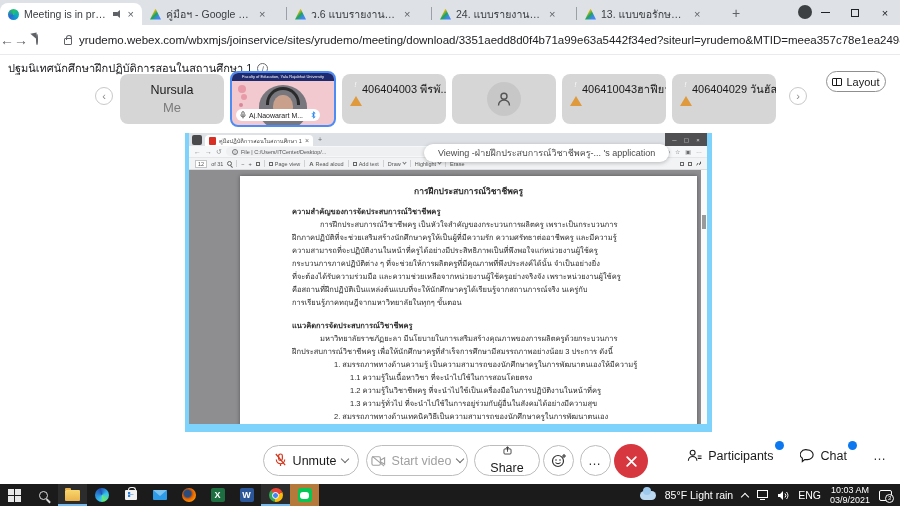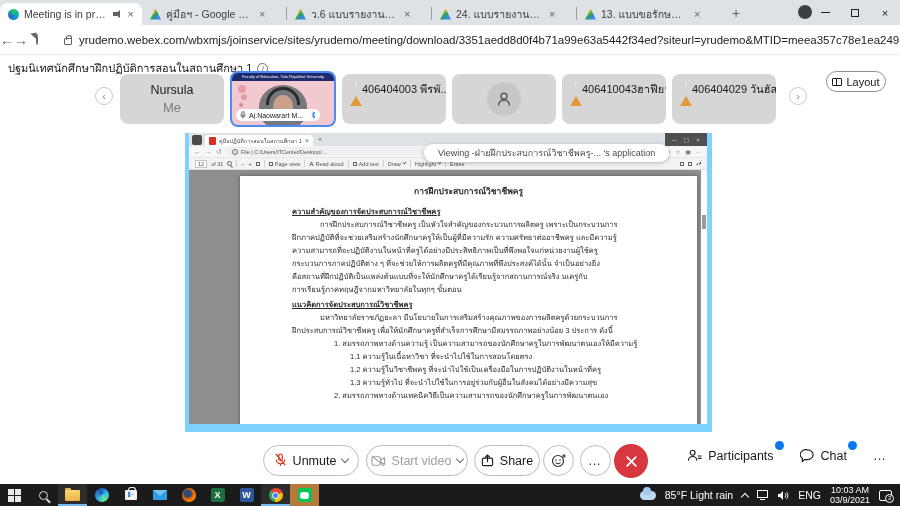--- a/index.html
+++ b/index.html
@@ -88,22 +88,22 @@
   .vsep { width:1px; height:7px; background:#cfd1d3; }
   .pb-item { display:flex; align-items:center; gap:2px; white-space:nowrap; }
   .pb-sq { width:4px; height:4px; border:1px solid #666; }
   .chev6 { width:3px; height:3px; border-right:1px solid #777; border-bottom:1px solid #777; transform:rotate(45deg); margin-top:-2px; }
   .pin-dark { width:5px; height:5px; background:#333; clip-path:polygon(0 100%,30% 40%,60% 70%,100% 0,100% 45%,70% 80%,45% 55%); }
 
   .pdf-content { flex:1; background:#8e8e90; position:relative; overflow:hidden; }
   .doc-page { position:absolute; left:51px; top:6px; width:457px; bottom:-10px; background:#fff; box-shadow:0 0 4px rgba(0,0,0,.4); padding:9px 52px 0 52px; }
   .doc-page div { font-size:7.5px; line-height:13px; color:#2b2b2b; white-space:nowrap; overflow:hidden; }
   .doc-page .c { text-align:center; font-weight:bold; font-size:8.5px; margin-bottom:7px; }
-  .doc-page .h { font-weight:bold;text-decoration:underline; }
-  .doc-page .h.gap { margin-top:2px; }
+  .doc-page .h { font-weight:bold; }
+  .doc-page .h.gap { margin-top:10px; }
   .doc-page .i1 { text-indent:28px; }
   .doc-page .i2 { text-indent:42px; }
   .doc-page .i3 { text-indent:58px; }
   .pdf-scroll { position:absolute; right:0; top:0; bottom:0; width:6px; background:#fafafa; }
   .pdf-thumb { position:absolute; right:1px; top:45px; width:4px; height:14px; background:#9a9a9a; }
 
   .viewing-pill { position:absolute; left:424px; top:144px; height:18px; background:#fff; border-radius:12px; box-shadow:0 1px 4px rgba(0,0,0,.25); display:flex; align-items:center; padding:0 14px; font-size:9px; color:#4a4a4a; white-space:nowrap; z-index:5; }
 
   
   .controls-bar { position:absolute; left:0; top:432px; width:900px; height:52px; background:#fff; }
@@ -353,20 +353,21 @@
         </span>
       </div>
       <div class="pdf-content">
         <div class="doc-page">
           <div class="c">การฝึกประสบการณ์วิชาชีพครู</div>
           <div class="h">ความสำคัญของการจัดประสบการณ์วิชาชีพครู</div>
           <div class="i1">การฝึกประสบการณ์วิชาชีพครู เป็นหัวใจสำคัญของกระบวนการผลิตครู เพราะเป็นกระบวนการ</div>
           <div>ฝึกภาคปฏิบัติที่จะช่วยเสริมสร้างนักศึกษาครูให้เป็นผู้ที่มีความรัก ความศรัทธาต่ออาชีพครู และมีความรู้</div>
           <div>ความสามารถที่จะปฏิบัติงานในหน้าที่ครูได้อย่างมีประสิทธิภาพเป็นที่พึงพอใจแก่หน่วยงานผู้ใช้ครู</div>
           <div>กระบวนการภาคปฏิบัติต่าง ๆ ที่จะช่วยให้การผลิตครูที่มีคุณภาพที่พึงประสงค์ได้นั้น จำเป็นอย่างยิ่ง</div>
+          <div>ที่จะต้องได้รับความร่วมมือ และความช่วยเหลือจากหน่วยงานผู้ใช้ครูอย่างจริงจัง เพราะหน่วยงานผู้ใช้ครู</div>
           <div>คือสถานที่ฝึกปฏิบัติเป็นแหล่งต้นแบบที่จะให้นักศึกษาครูได้เรียนรู้จากสถานการณ์จริง นเครู่กับ</div>
           <div>การเรียนรู้ภาคทฤษฎีจากมหาวิทยาลัยในทุกๆ ขั้นตอน</div>
           <div class="h gap">แนวคิดการจัดประสบการณ์วิชาชีพครู</div>
           <div class="i1">มหาวิทยาลัยราชภัฏยะลา มีนโยบายในการเสริมสร้างคุณภาพของการผลิตครูด้วยกระบวนการ</div>
           <div>ฝึกประสบการณ์วิชาชีพครู เพื่อให้นักศึกษาครูที่สำเร็จการศึกษามีสมรรถภาพอย่างน้อย 3 ประการ ดังนี้</div>
           <div class="i2">1. สมรรถภาพทางด้านความรู้ เป็นความสามารถของนักศึกษาครูในการพัฒนาตนเองให้มีความรู้</div>
           <div class="i3">1.1 ความรู้ในเนื้อหาวิชา ที่จะนำไปใช้ในการสอนโดยตรง</div>
           <div class="i3">1.2 ความรู้ในวิชาชีพครู ที่จะนำไปใช้เป็นเครื่องมือในการปฏิบัติงานในหน้าที่ครู</div>
           <div class="i3">1.3 ความรู้ทั่วไป ที่จะนำไปใช้ในการอยู่ร่วมกับผู้อื่นในสังคมได้อย่างมีความสุข</div>
           <div class="i2">2. สมรรถภาพทางด้านเทคนิควิธีเป็นความสามารถของนักศึกษาครูในการพัฒนาตนเอง</div>
@@ -394,21 +395,21 @@
     </div>
     <div class="ctl-pill disabled" style="left:366px; width:102px;">
       <svg width="15" height="12" viewBox="0 0 16 12">
         <rect x="1" y="1.5" width="9" height="9" rx="1.5" fill="none" stroke="#a0a0a0" stroke-width="1.2"></rect>
         <path d="M10.5 5l4-2.5v7L10.5 7" fill="none" stroke="#a0a0a0" stroke-width="1.2"></path>
         <line x1="1.5" y1="1" x2="14" y2="11.5" stroke="#a0a0a0" stroke-width="1.2"></line>
       </svg>
       <span>Start video</span>
       <i class="chev"></i>
     </div>
-    <div class="ctl-pill" style="left:474px; width:66px;">
+    <div class="ctl-pill" style="left:474px; width:66px;flex-direction:column;">
       <svg width="13" height="13" viewBox="0 0 14 14">
         <rect x="1.5" y="4.5" width="11" height="8" rx="1.5" fill="none" stroke="#1a1a1a" stroke-width="1.2"></rect>
         <path d="M7 9V1.5M4.5 3.5L7 1l2.5 2.5" fill="none" stroke="#1a1a1a" stroke-width="1.2"></path>
       </svg>
       <span>Share</span>
     </div>
     <div class="ctl-circle" style="left:543px;">
       <svg width="16" height="16" viewBox="0 0 16 16">
         <circle cx="7" cy="8" r="5.5" fill="none" stroke="#333" stroke-width="1.2"></circle>
         <circle cx="5" cy="7" r="0.8" fill="#333"></circle>

